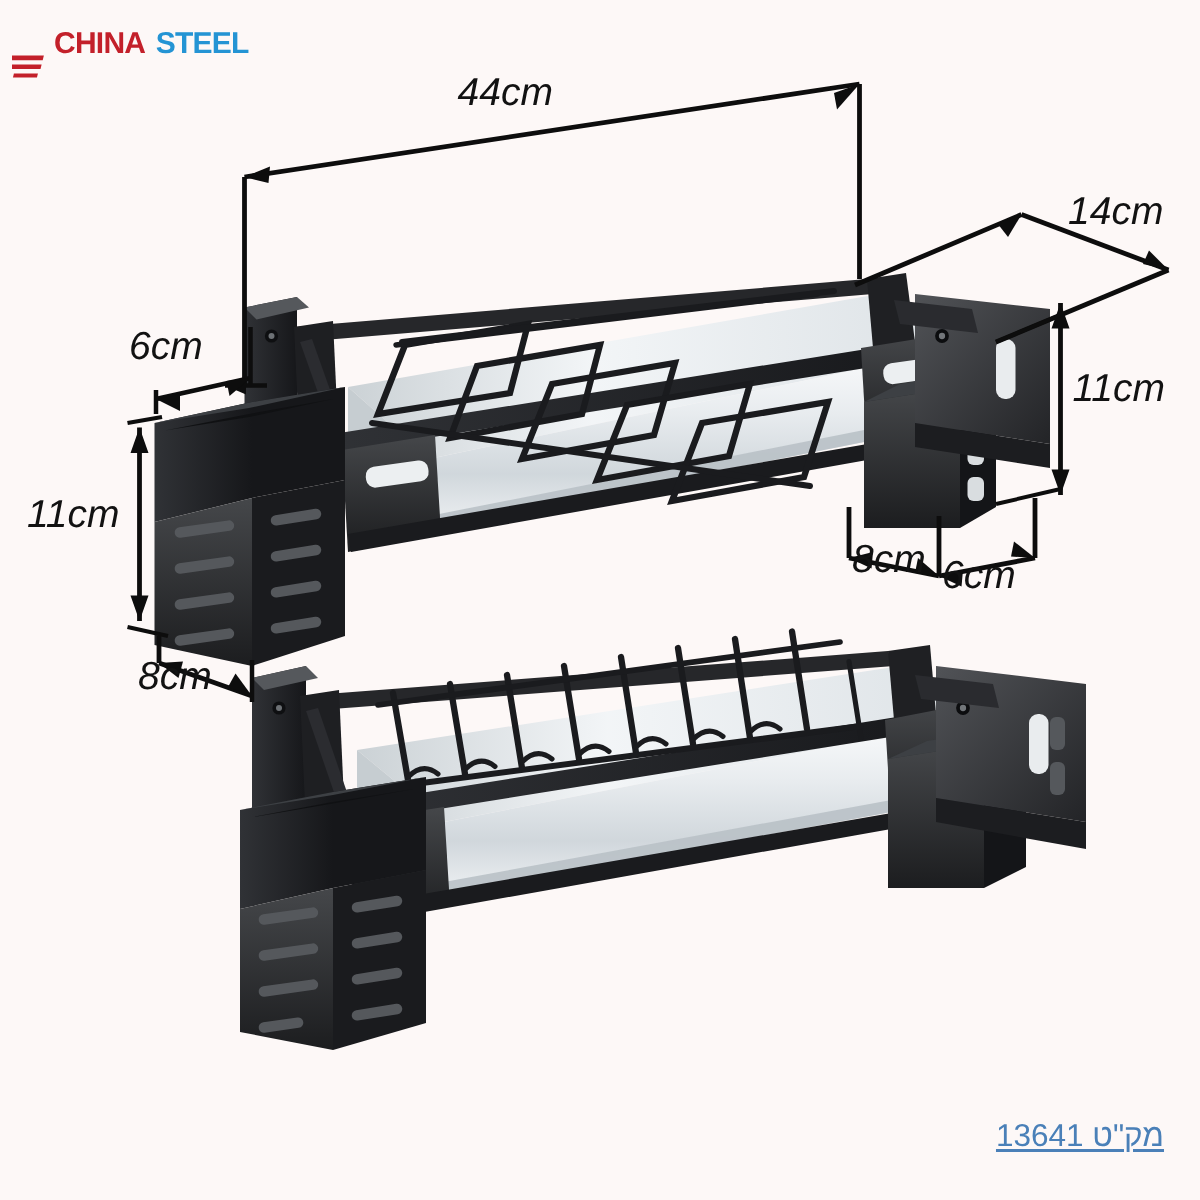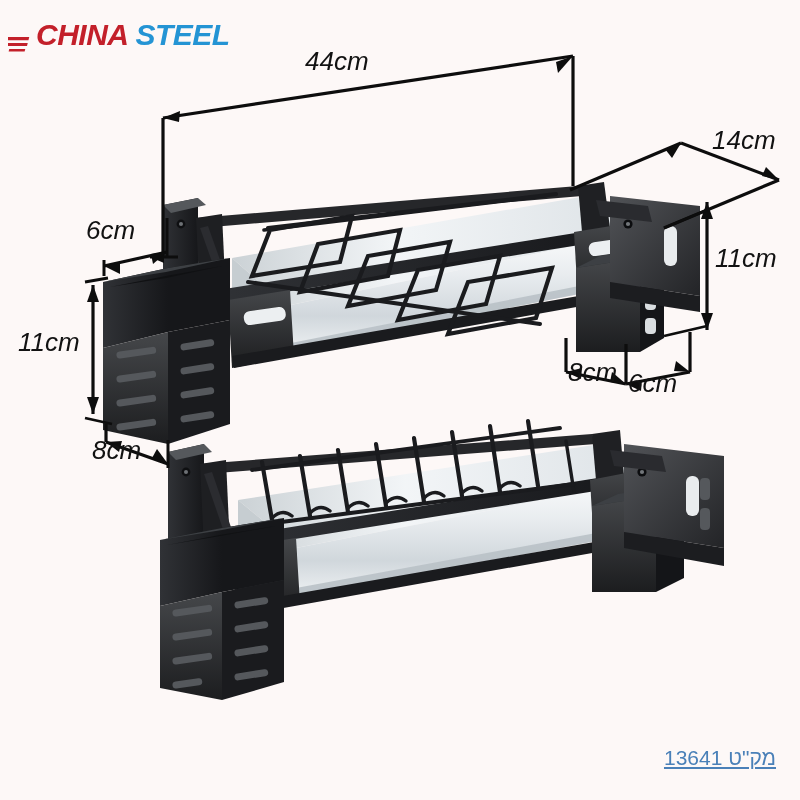--- a/index.html
+++ b/index.html
@@ -12,21 +12,21 @@
   }
   #stage{position:absolute;left:0;top:0;width:800px;height:800px;font-style:italic;}
   #stage svg{position:absolute;left:0;top:0;}
 
   
   .logo{
     position:absolute;left:8px;top:18px;width:230px;height:40px;
   }
   .logo-text{
     position:absolute;left:28px;top:0;
-    font-size:30px;font-weight:bold;font-style:italic;
+    font-size:20px;font-weight:bold;
     letter-spacing:-0.5px;
     white-space:nowrap;
     font-family:"Liberation Sans", sans-serif;
   }
   .logo-china{color:#c3202a;}
   .logo-steel{color:#2494d4;margin-left:7px;}
 
   
   .catalog{
     position:absolute;right:24px;bottom:30px;

